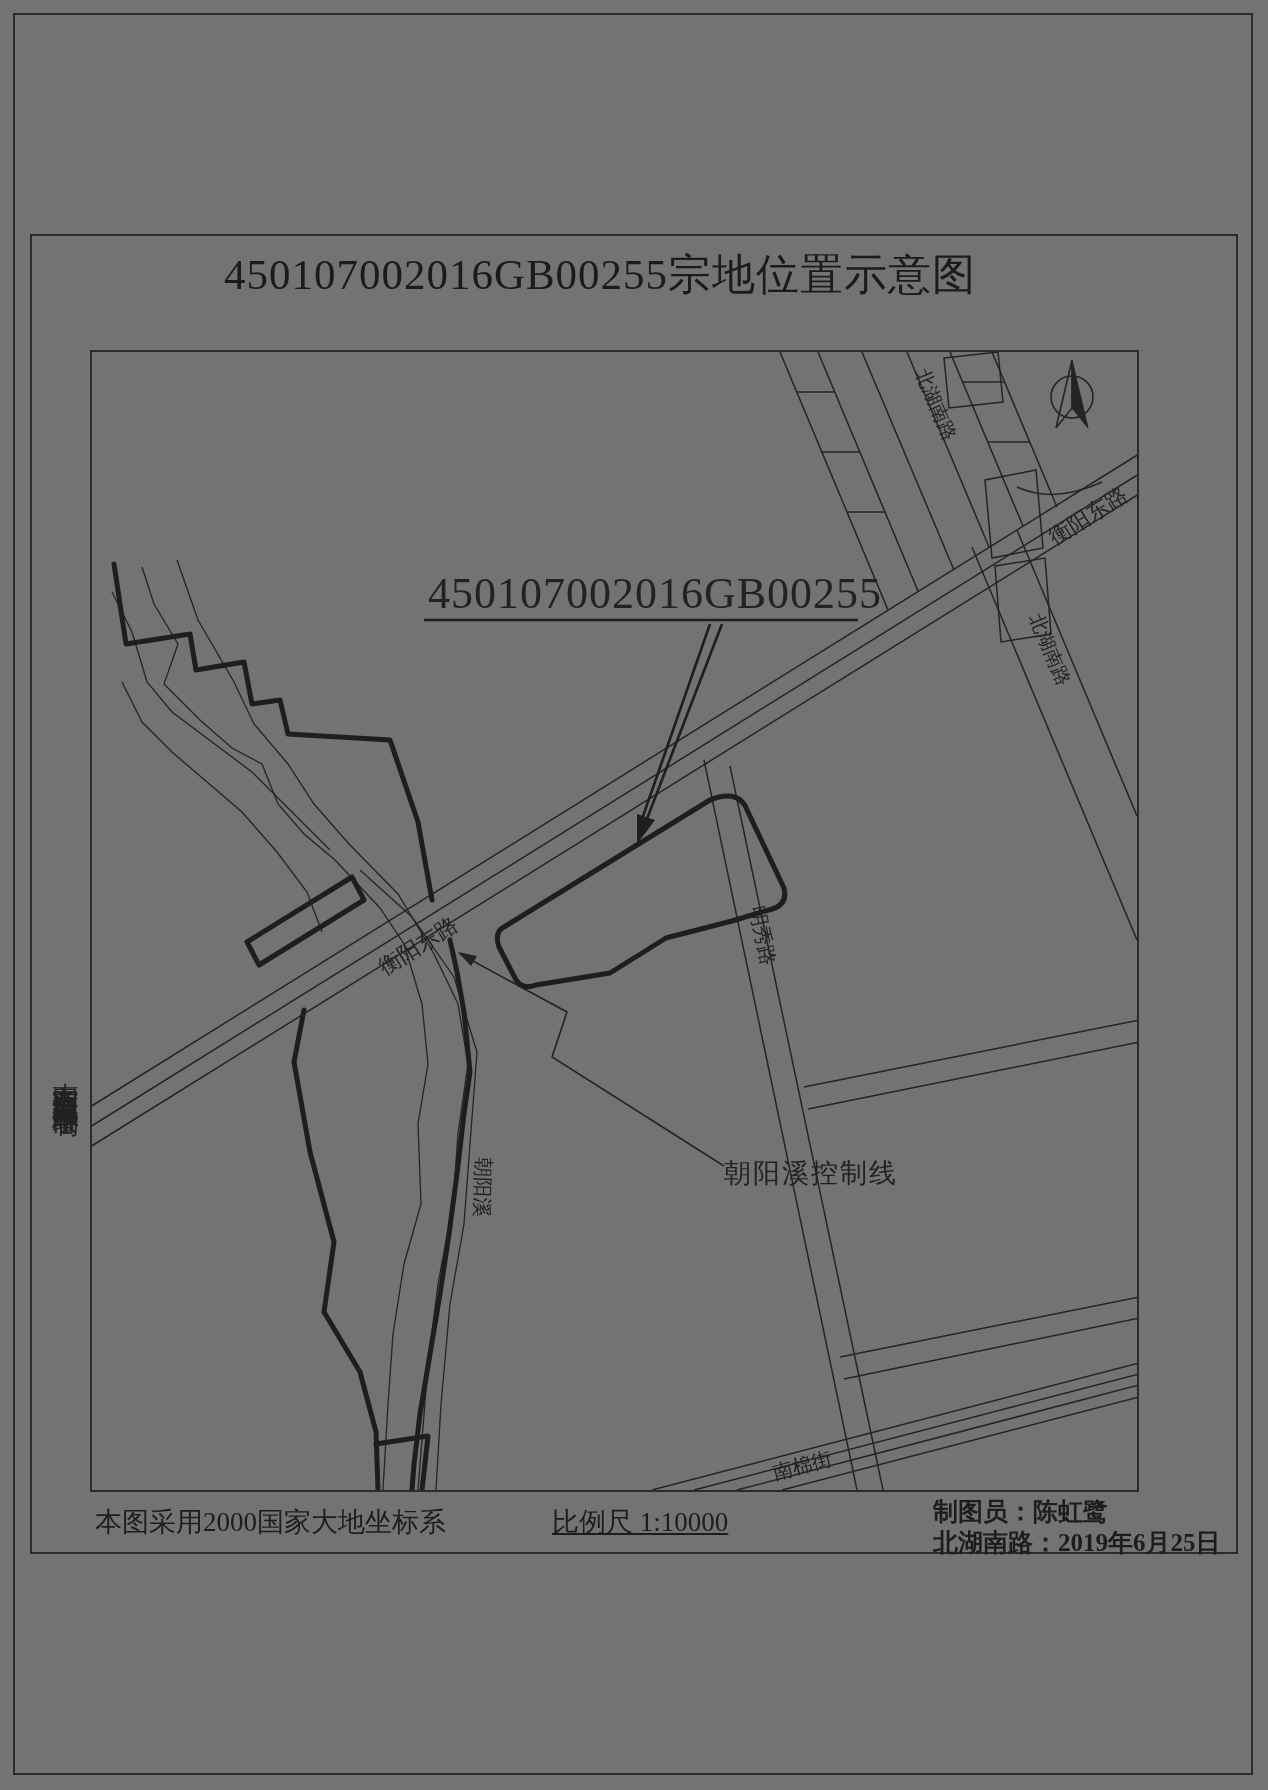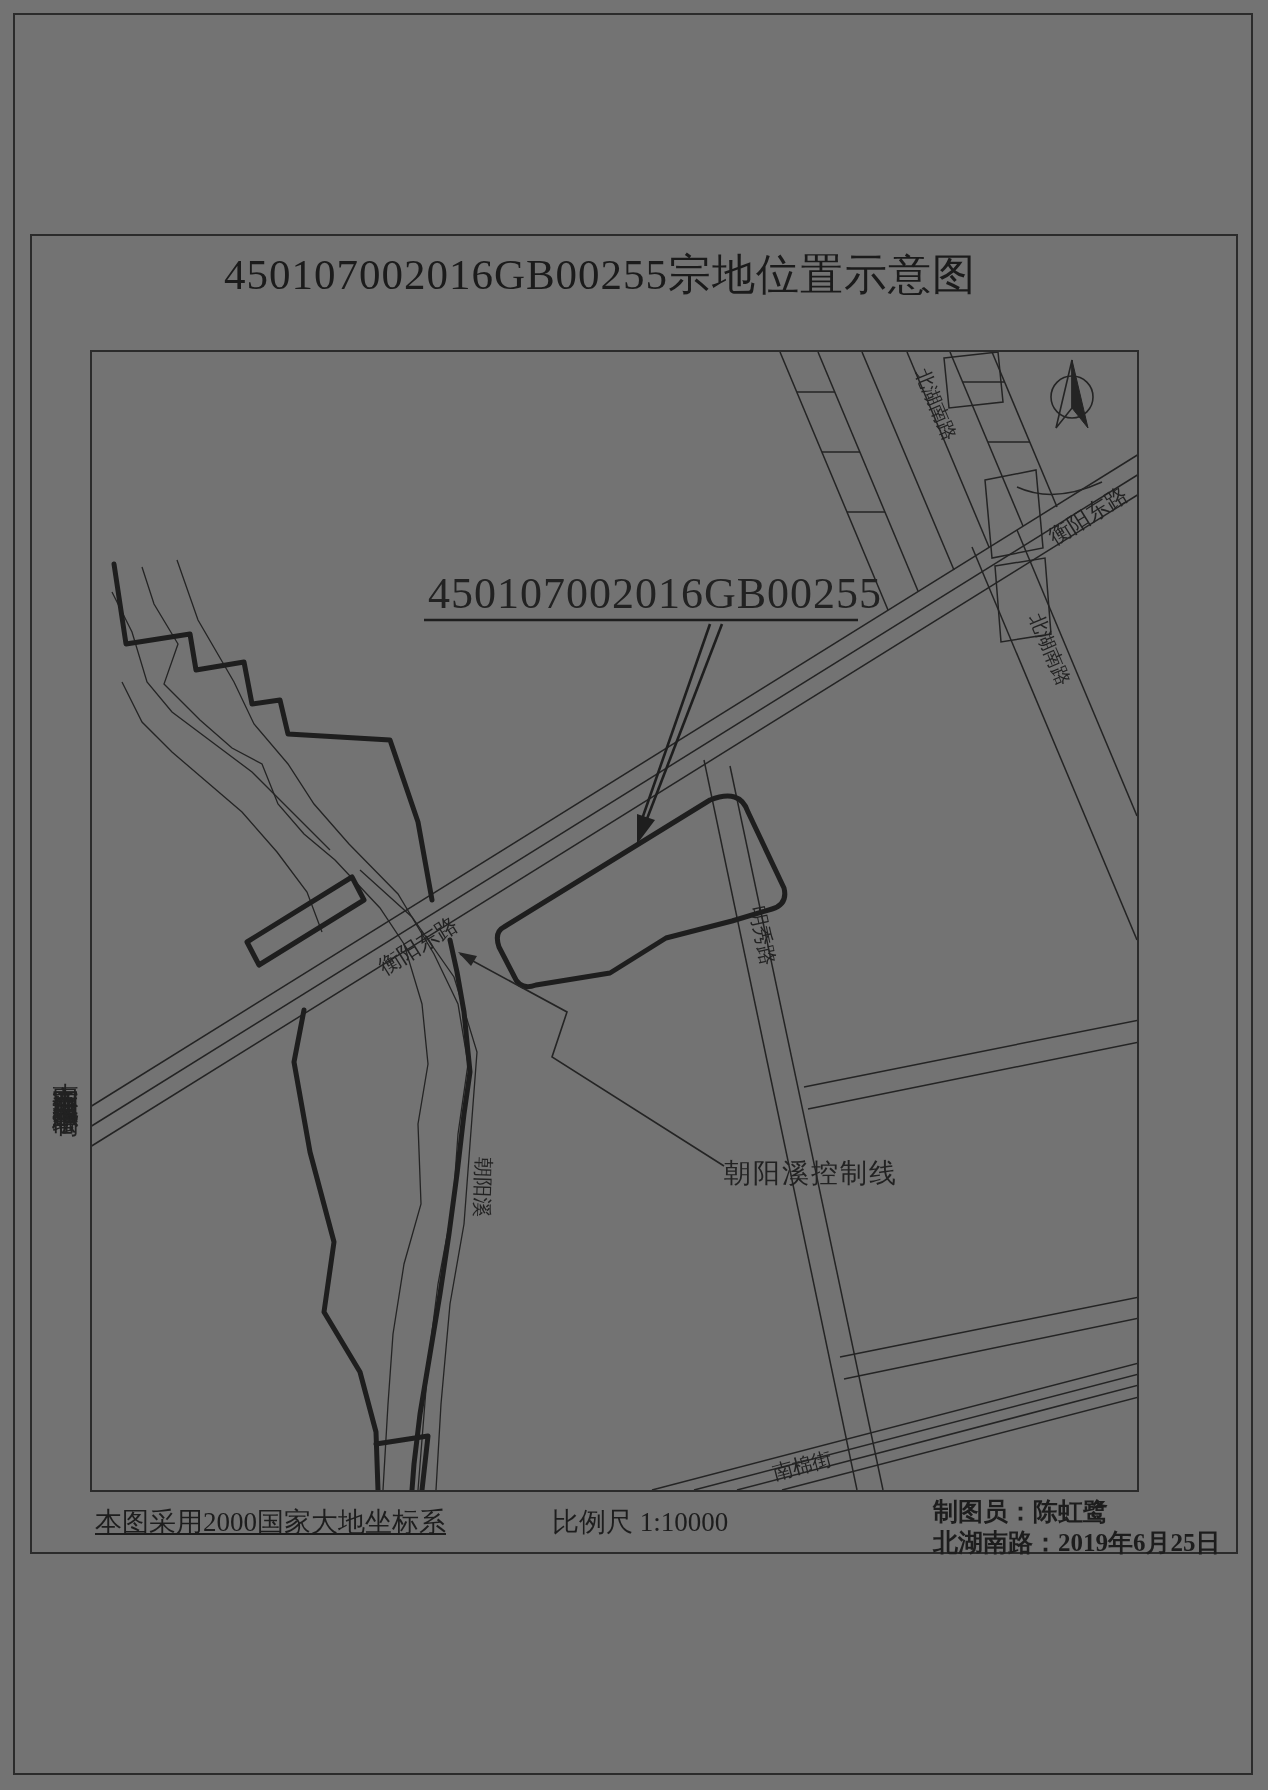--- a/index.html
+++ b/index.html
@@ -29,24 +29,24 @@
     border:2px solid #2b2b2b;box-sizing:content-box;overflow:hidden;
     background:transparent;
   }
   .map-frame svg{display:block;}
   .side-note{
     position:absolute;left:48px;top:1062px;height:400px;
     writing-mode:vertical-rl;text-orientation:upright;
     font-size:26px;letter-spacing:2px;color:#222;
   }
   .footer-datum{
-    position:absolute;left:95px;top:1504px;font-size:27px;color:#1d1d1d;text-decoration:underline;
+    position:absolute;left:95px;top:1504px;font-size:27px;color:#1d1d1d;
   }
   .footer-scale{
-    position:absolute;left:552px;top:1504px;font-size:27px;color:#1d1d1d;
+    position:absolute;left:552px;top:1504px;font-size:27px;color:#1d1d1d;text-decoration:underline;
   }
   .footer-credit{
     position:absolute;left:933px;top:1496px;font-size:25px;line-height:31px;color:#1d1d1d;font-weight:bold;
   }
   svg text{font-family:"Liberation Serif","DejaVu Serif",serif;fill:#222;}
 </style>
 </head>
 <body>
 
 <div class="page">

